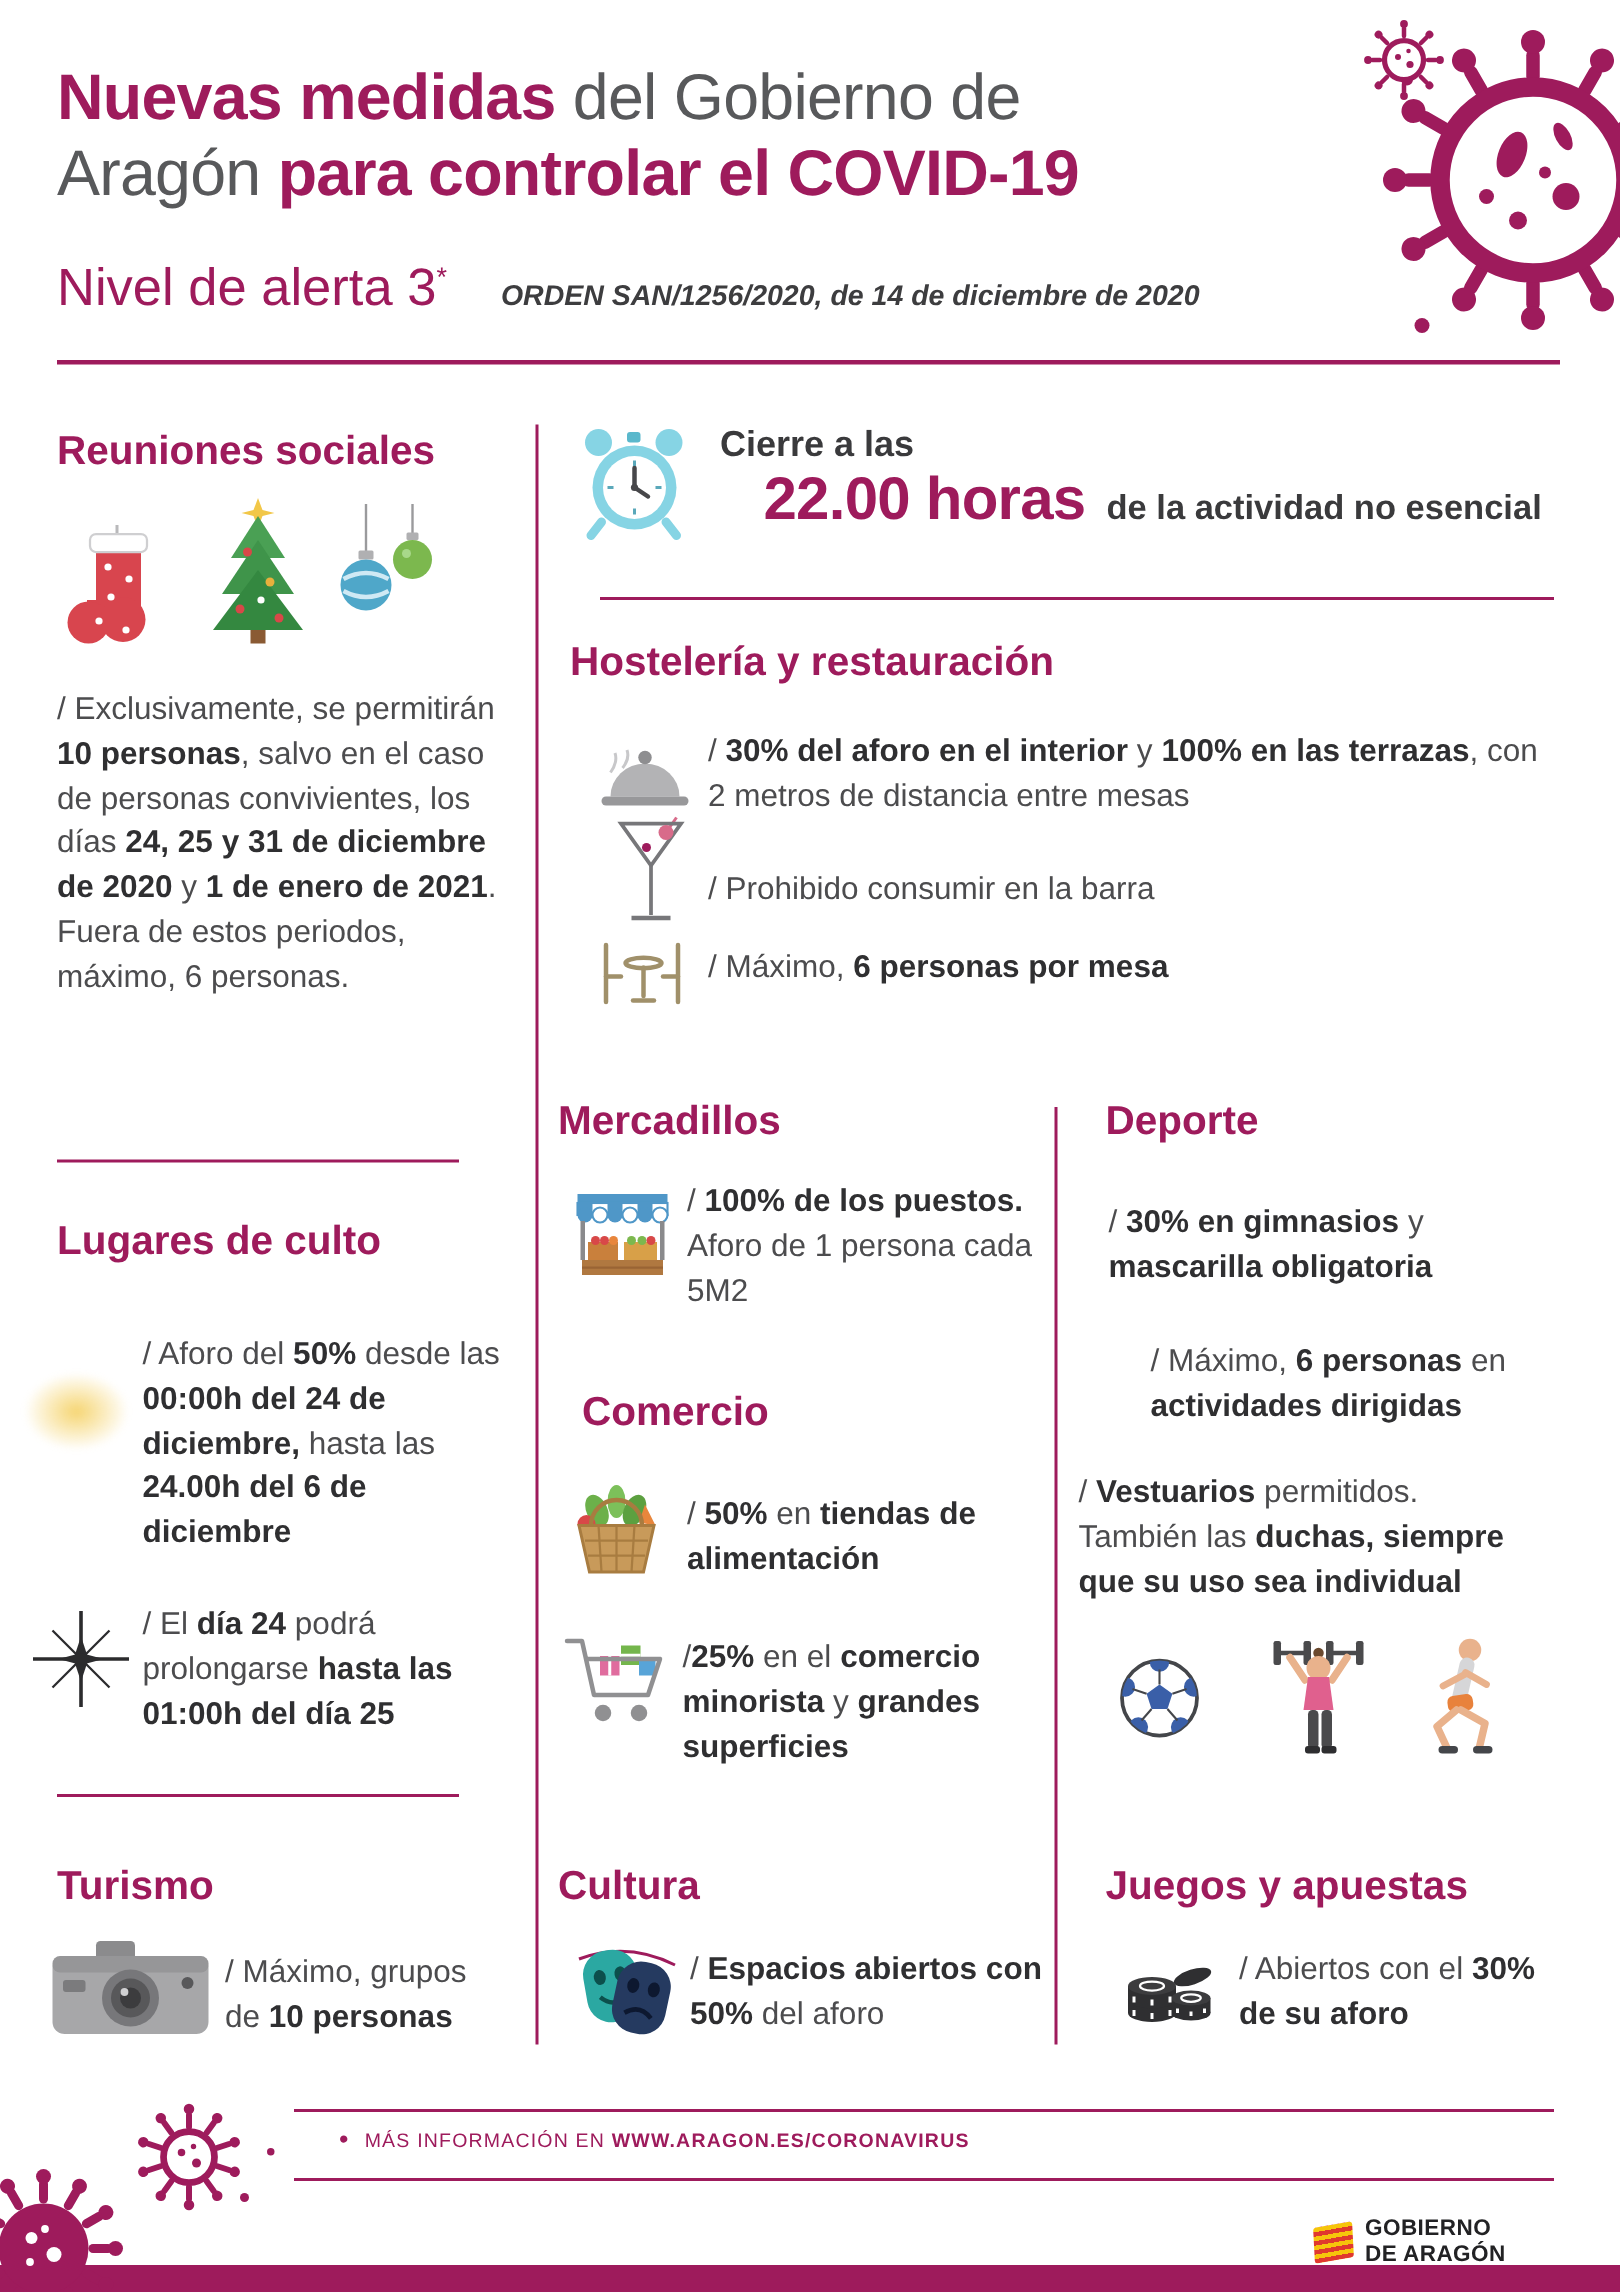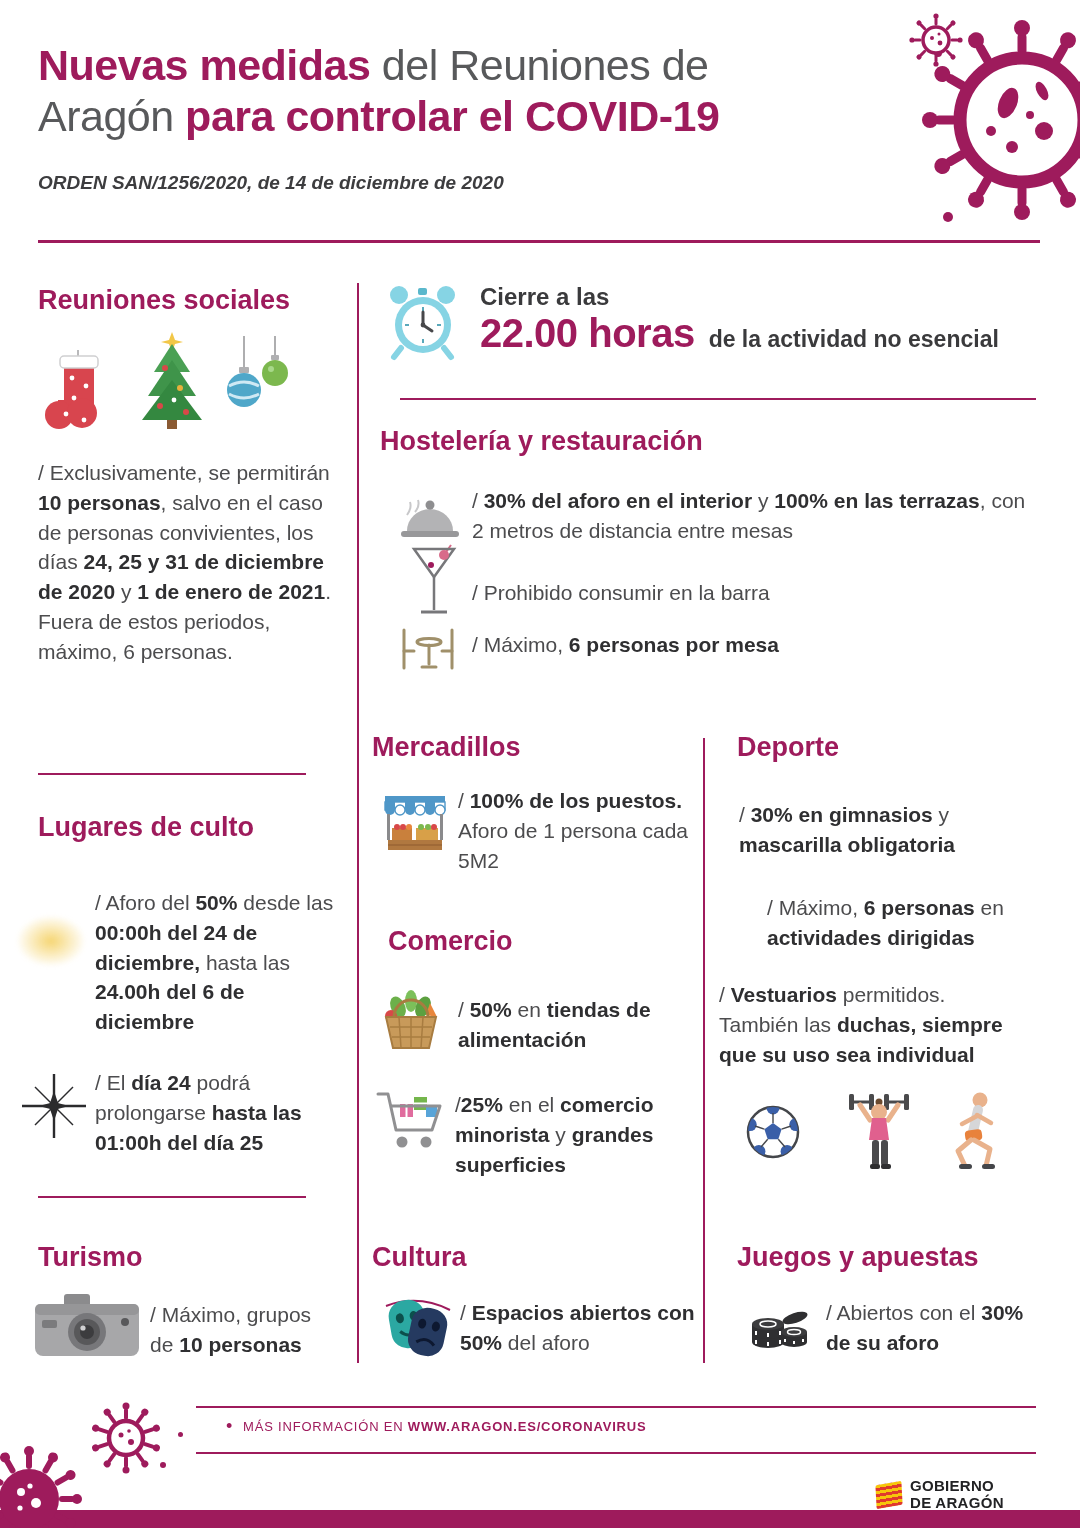--- a/index.html
+++ b/index.html
@@ -12,46 +12,47 @@
   .title-gray { color:#58595b; font-weight:400; }
   .alert-row { display:flex; align-items:baseline; gap:36px; }
   .alert-level { font-size:35px; color:#9e1b5c; font-weight:400; }
   .alert-level sup { font-size:18px; }
   .order-ref { font-size:19px; font-style:italic; font-weight:600; color:#3d3d3f; }
   .h2 { font-size:27px; font-weight:700; color:#9e1b5c; }
   .rich { font-size:21px; line-height:1.42; color:#4c4c4e; }
   .rich .b { font-weight:700; color:#2f2f31; }
   .rule { background:#9e1b5c; }
   .closing-prefix { font-size:24px; font-weight:700; color:#3a3a3c; }
-  .closing-line2 { display:flex; align-items:baseline; gap:14px; }
+  .closing-line2 { display:flex; align-items:baseline; gap:14px;margin-left:29px; }
   .closing-time { font-size:40px; font-weight:700; color:#9e1b5c; letter-spacing:-0.5px; }
   .closing-suffix { font-size:23px; font-weight:700; color:#3a3a3c; }
   .footer-info { font-size:13px; letter-spacing:0.8px; color:#9e1b5c; display:flex; align-items:center; gap:10px; }
   .footer-info .lnk { font-weight:700; }
   .footer-bullet { font-size:18px; line-height:1; }
   .logo { display:flex; align-items:center; gap:8px; }
   .logo-flag { width:26px; height:24px; background:repeating-linear-gradient(180deg,#f6c50b 0 3px,#e0392e 3px 6px); transform:skewY(-7deg) rotate(-3deg); border-radius:2px; }
   .logo-text { font-size:15px; font-weight:700; color:#222224; line-height:1.12; letter-spacing:0.3px; }
   .candle-glow { width:70px; height:52px; background:radial-gradient(ellipse at center, rgba(244,206,90,0.85), rgba(244,206,90,0) 70%); filter:blur(2px); }
 </style>
 </head>
 <body>
 
 <div class="page">
 
   <div class="abs" style="left:38px; top:40px;">
     <div class="title-line">
-      <span class="title-accent">Nuevas medidas</span><span class="title-gray"> del Reuniones de</span>
+      <span class="title-accent">Nuevas medidas</span><span class="title-gray"> del Gobierno de</span>
     </div>
     <div class="title-line">
       <span class="title-gray">Aragón </span><span class="title-accent">para controlar el COVID-19</span>
     </div>
   </div>
 
   <div class="abs alert-row" style="left:38px; top:172px;">
+    <div class="alert-level"><span>Nivel de alerta 3</span><sup>*</sup></div>
     <div class="order-ref">ORDEN SAN/1256/2020, de 14 de diciembre de 2020</div>
   </div>
 
   <div class="abs rule" style="left:38px; top:240px; width:1002px; height:3px;"></div>
 
   <div class="abs" style="right:-62px; top:-5px;">
     <svg width="250" height="250" viewBox="0 0 250 250">
       <g>
         <g transform="rotate(0 130 125)">
             <line x1="130" y1="56" x2="130" y2="42" stroke="#9e1b5c" stroke-width="9" stroke-linecap="round"></line>

